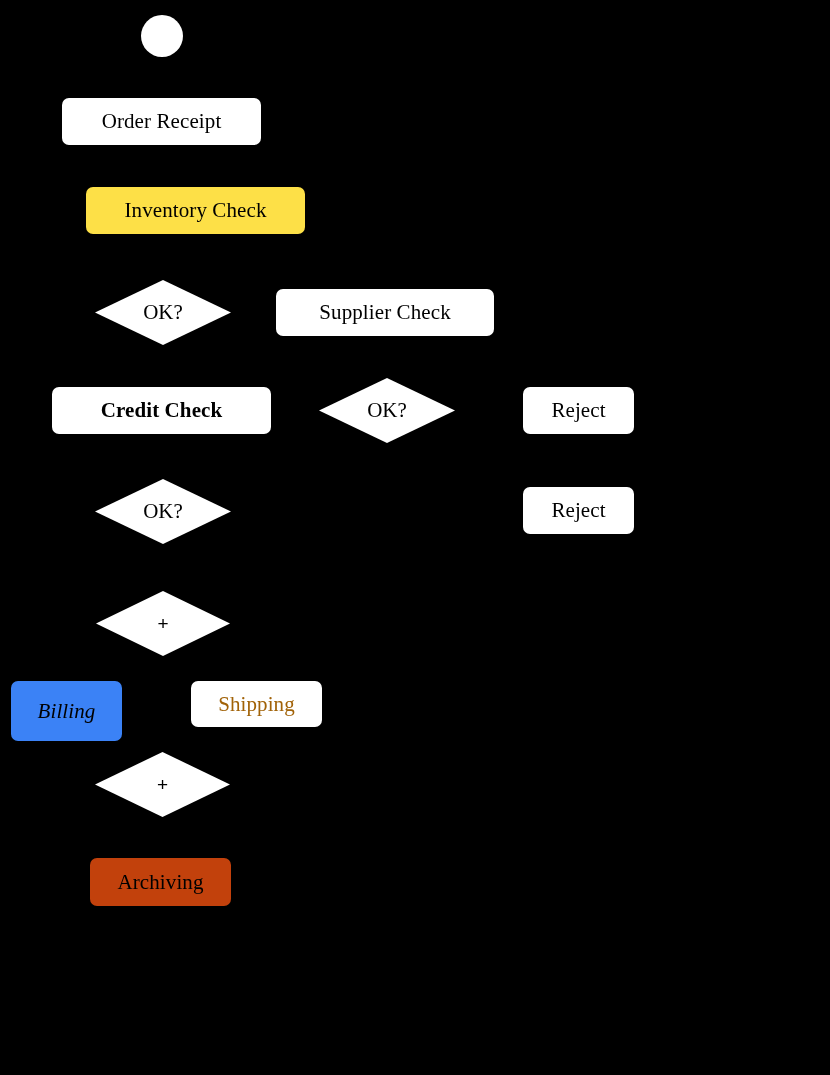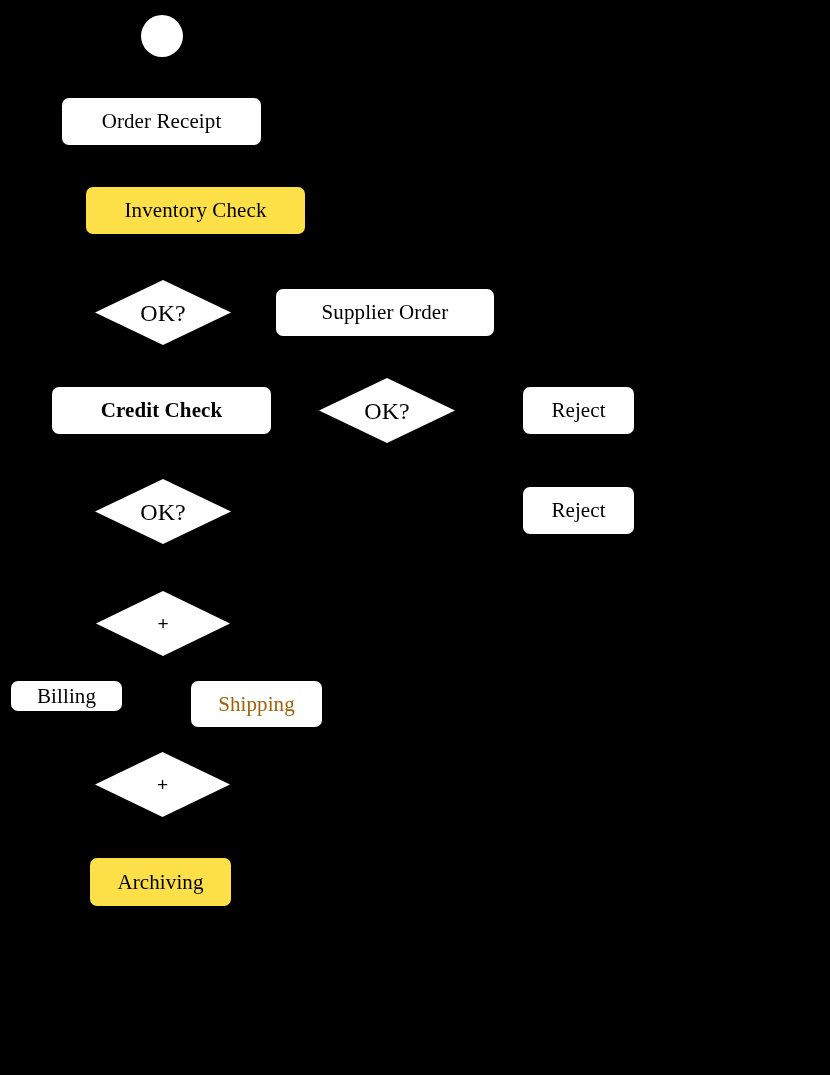--- a/index.html
+++ b/index.html
@@ -50,21 +50,21 @@
     position: absolute;
     inset: 0;
     background: #ffffff;
     -webkit-clip-path: polygon(50% 0%, 100% 50%, 50% 100%, 0% 50%);
     clip-path: polygon(50% 0%, 100% 50%, 50% 100%, 0% 50%);
   }
   .gateway .glabel {
     position: relative;
     z-index: 2;
     color: #000000;
-    font-size: 24px;
+    font-size: 21px;
   }
   .gateway.plus .glabel {
     font-size: 19px;
     font-family: "Liberation Sans", sans-serif;
   }
 </style>
 </head>
 <body>
 
 <div id="canvas" style="width: 830px; height: 1075px; background: rgb(0, 0, 0);">
@@ -75,21 +75,21 @@
       <span style="color: rgb(0, 0, 0);">Order Receipt</span>
     </div>
     <div class="node task" style="left: 52px; top: 187px; width: 219px; height: 47px; background: #fde047; margin-left: 34px;">
       <span style="color: rgb(0, 0, 0);">Inventory Check</span>
     </div>
     <div class="node gateway" style="left: 95px; top: 280px; width: 136px; height: 65px;">
       <div class="shape" style="background: rgb(255, 255, 255);"></div>
       <span class="glabel" style="color: rgb(0, 0, 0);">OK?</span>
     </div>
     <div class="node task" style="left: 276px; top: 289px; width: 218px; height: 47px; background: rgb(255, 255, 255);">
-      <span style="color: rgb(0, 0, 0);">Supplier Order</span>
+      <span style="color: rgb(0, 0, 0);">Supplier Check</span>
     </div>
     <div class="node task" style="left: 52px; top: 387px; width: 219px; height: 47px; background: rgb(255, 255, 255);">
       <span style="color: rgb(0, 0, 0); font-weight: bold;">Credit Check</span>
     </div>
     <div class="node gateway" style="left: 319px; top: 378px; width: 136px; height: 65px;">
       <div class="shape" style="background: rgb(255, 255, 255);"></div>
       <span class="glabel" style="color: rgb(0, 0, 0);">OK?</span>
     </div>
     <div class="node task" style="left: 523px; top: 387px; width: 111px; height: 47px; background: rgb(255, 255, 255);">
       <span style="color: rgb(0, 0, 0);">Reject</span>
@@ -98,26 +98,26 @@
       <div class="shape" style="background: rgb(255, 255, 255);"></div>
       <span class="glabel" style="color: rgb(0, 0, 0);">OK?</span>
     </div>
     <div class="node task" style="left: 523px; top: 487px; width: 111px; height: 47px; background: rgb(255, 255, 255);">
       <span style="color: rgb(0, 0, 0);">Reject</span>
     </div>
     <div class="node gateway plus" style="left: 96px; top: 591px; width: 134px; height: 65px;">
       <div class="shape" style="background: rgb(255, 255, 255);"></div>
       <span class="glabel" style="color: rgb(0, 0, 0);">+</span>
     </div>
-    <div class="node task" style="left: 11px; top: 681px; width: 111px; height: 30px; background: #ffffff;">
+    <div class="node task" style="left: 11px; top: 681px; width: 111px; height: 60px; background: #3b82f6; font-style: italic;">
       <span style="color: rgb(0, 0, 0);">Billing</span>
     </div>
     <div class="node task" style="left: 191px; top: 681px; width: 131px; height: 46px; background: rgb(255, 255, 255);">
       <span style="color: #a16207;">Shipping</span>
     </div>
     <div class="node gateway plus" style="left: 95px; top: 752px; width: 135px; height: 65px;">
       <div class="shape" style="background: rgb(255, 255, 255);"></div>
       <span class="glabel" style="color: rgb(0, 0, 0);">+</span>
     </div>
-    <div class="node task" style="left: 90px; top: 858px; width: 141px; height: 48px; background: #fde047;">
+    <div class="node task" style="left: 90px; top: 858px; width: 141px; height: 48px; background: #c2410c;">
       <span style="color: rgb(0, 0, 0);">Archiving</span>
     </div>
   </div>
 
 </body></html>

